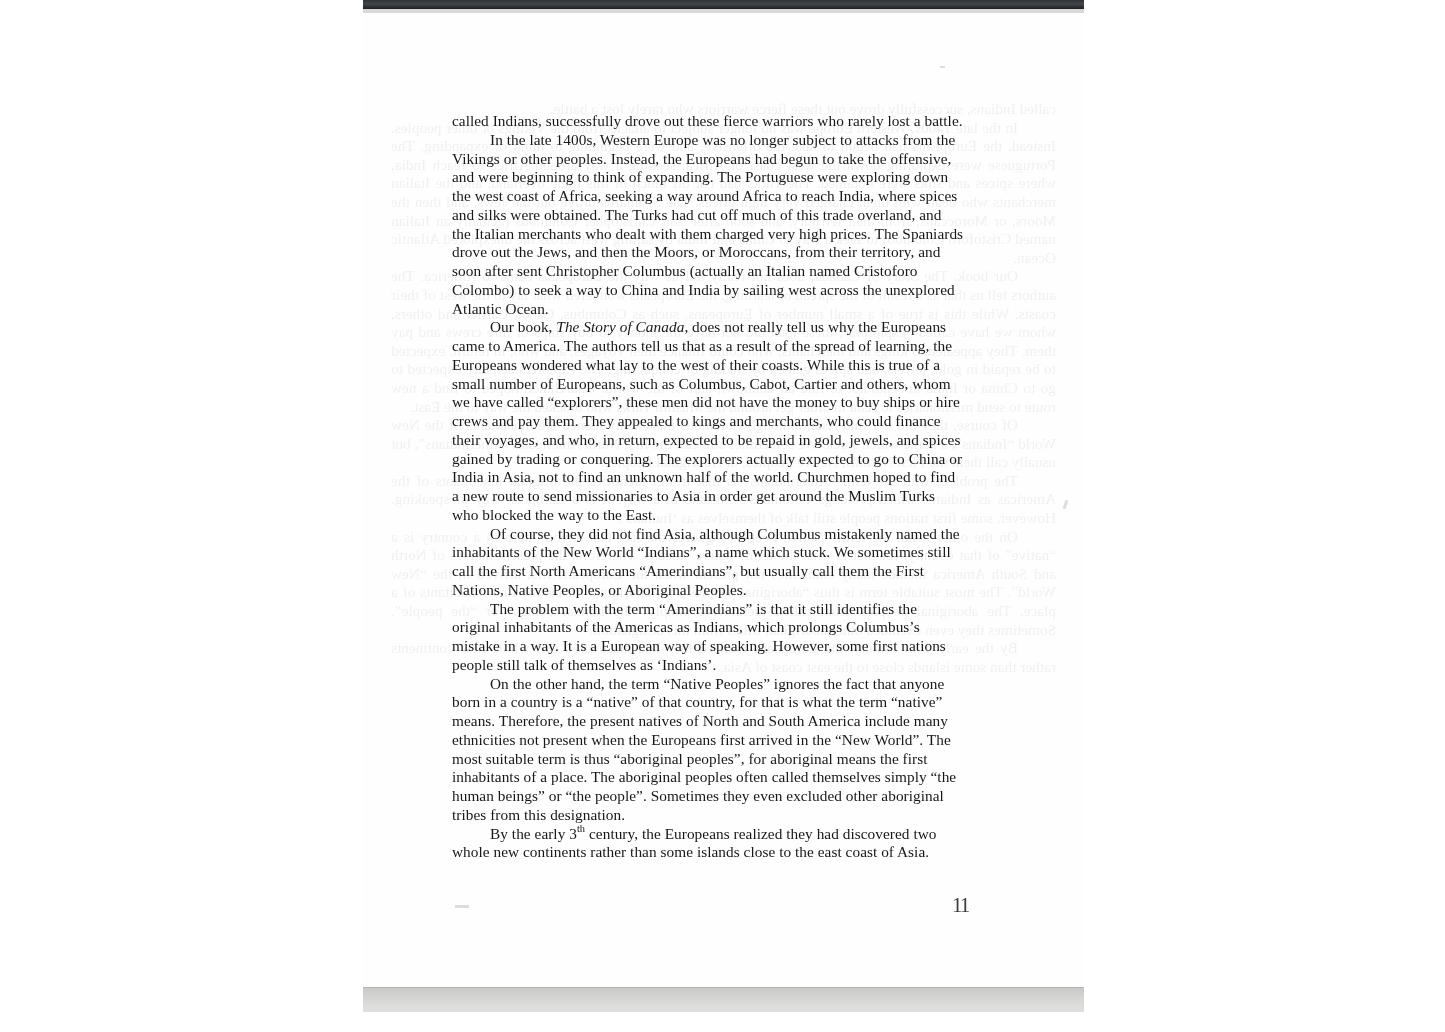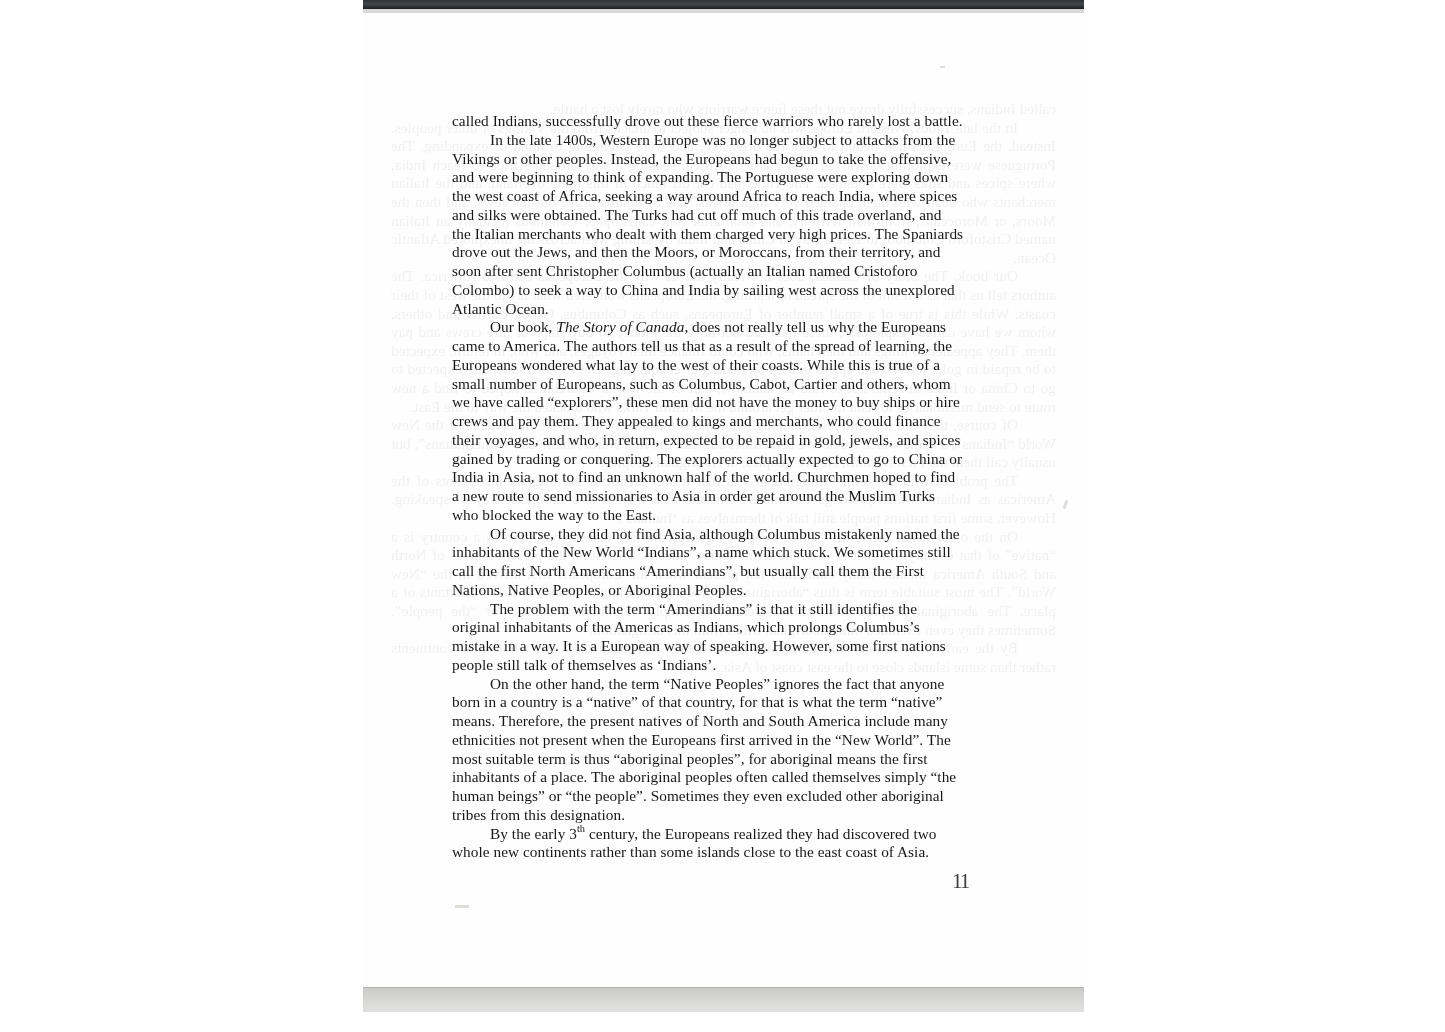--- a/index.html
+++ b/index.html
@@ -126,21 +126,21 @@
   sup {
     font-size: 0.68em;
     vertical-align: super;
     line-height: 0;
     margin-top: 21px;
   }
   
   .page-mark {
     position: absolute;
     left: 952px;
-    top: 869px;
+    top: 893px;
     font-size: 21px;
     color: #3c3c3c;
     font-family: "Liberation Serif", serif;
     letter-spacing: -2px;
   }
   
   .speck {
     position: absolute;
     background: #c6c6c2;
     opacity: 0.6;

